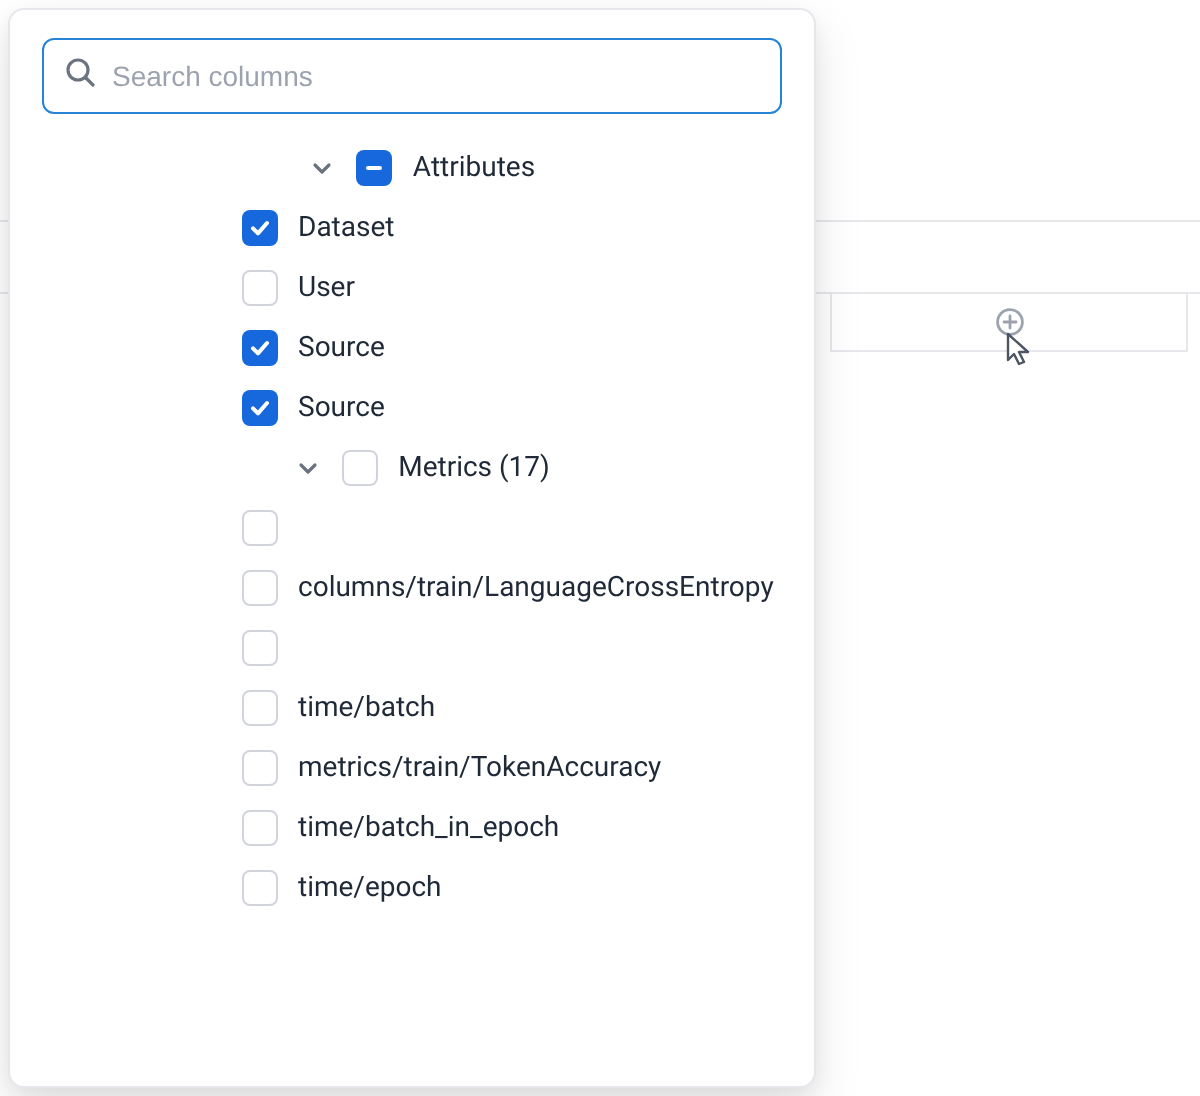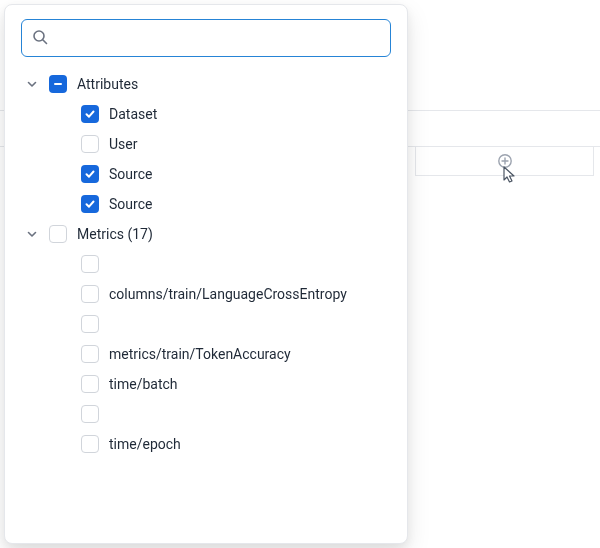--- a/index.html
+++ b/index.html
@@ -84,20 +84,21 @@
       padding: 2px 0 8px 0;
       overflow-y: auto;
     }
     .group-header {
       display: flex;
       align-items: center;
       gap: 10px;
       padding: 6px 10px 6px 20px;
       cursor: pointer;
       user-select: none;
+      justify-content: center;
     }
     .chevron {
       width: 14px;
       height: 14px;
       display: flex;
       align-items: center;
       justify-content: center;
       color: #6b7280;
       flex: none;
     }
@@ -125,21 +126,21 @@
       font-size: 14px;
       color: #1f2937;
     }
     .children {
       padding-left: 0;
     }
     .item-row {
       display: flex;
       align-items: center;
       gap: 10px;
-      padding: 6px 10px 6px 76px;
+      padding: 6px 10px 6px 116px;
       cursor: pointer;
       user-select: none;
     }
     .item-label {
       font-size: 14px;
       color: #1f2937;
     }
   </style>
 </head>
 <body>
@@ -165,20 +166,21 @@
 
 <div class="panel">
   <div class="search-wrap">
     <div class="search">
       <span>
         <svg width="16" height="16" viewBox="0 0 16 16" fill="none">
           <circle cx="7" cy="7" r="5" stroke="#6b7280" stroke-width="1.6"></circle>
           <path d="M11 11 L14.5 14.5" stroke="#6b7280" stroke-width="1.6" stroke-linecap="round"></path>
         </svg>
       </span>
+      <input type="text" placeholder="Search columns" style="">
     </div>
   </div>
   <div class="tree" id="tree">
       <div class="group-header">
         <span class="chevron">
           <svg width="12" height="12" viewBox="0 0 12 12">
             <path d="M2.5 4.5 L6 8 L9.5 4.5" stroke="#6b7280" stroke-width="1.6" fill="none" stroke-linecap="round" stroke-linejoin="round"></path>
           </svg>
         </span>
         <div class="checkbox checkbox-indeterminate">
@@ -233,28 +235,29 @@
         </div>
         <div class="item-row">
           <div class="checkbox checkbox-unchecked"></div>
           <span class="item-label">columns/train/LanguageCrossEntropy</span>
         </div>
         <div class="item-row">
           <div class="checkbox checkbox-unchecked"></div>
         </div>
         <div class="item-row">
           <div class="checkbox checkbox-unchecked"></div>
+          <span class="item-label">time/batch</span>
+        </div>
+        <div class="item-row">
+          <div class="checkbox checkbox-unchecked"></div>
           <span class="item-label">metrics/train/TokenAccuracy</span>
         </div>
         <div class="item-row">
           <div class="checkbox checkbox-unchecked"></div>
-          <span class="item-label">time/batch</span>
-        </div>
-        <div class="item-row">
-          <div class="checkbox checkbox-unchecked"></div>
+          <span class="item-label">time/batch_in_epoch</span>
         </div>
         <div class="item-row">
           <div class="checkbox checkbox-unchecked"></div>
           <span class="item-label">time/epoch</span>
         </div>
       </div>
     </div>
 </div>
 
 </body></html>

